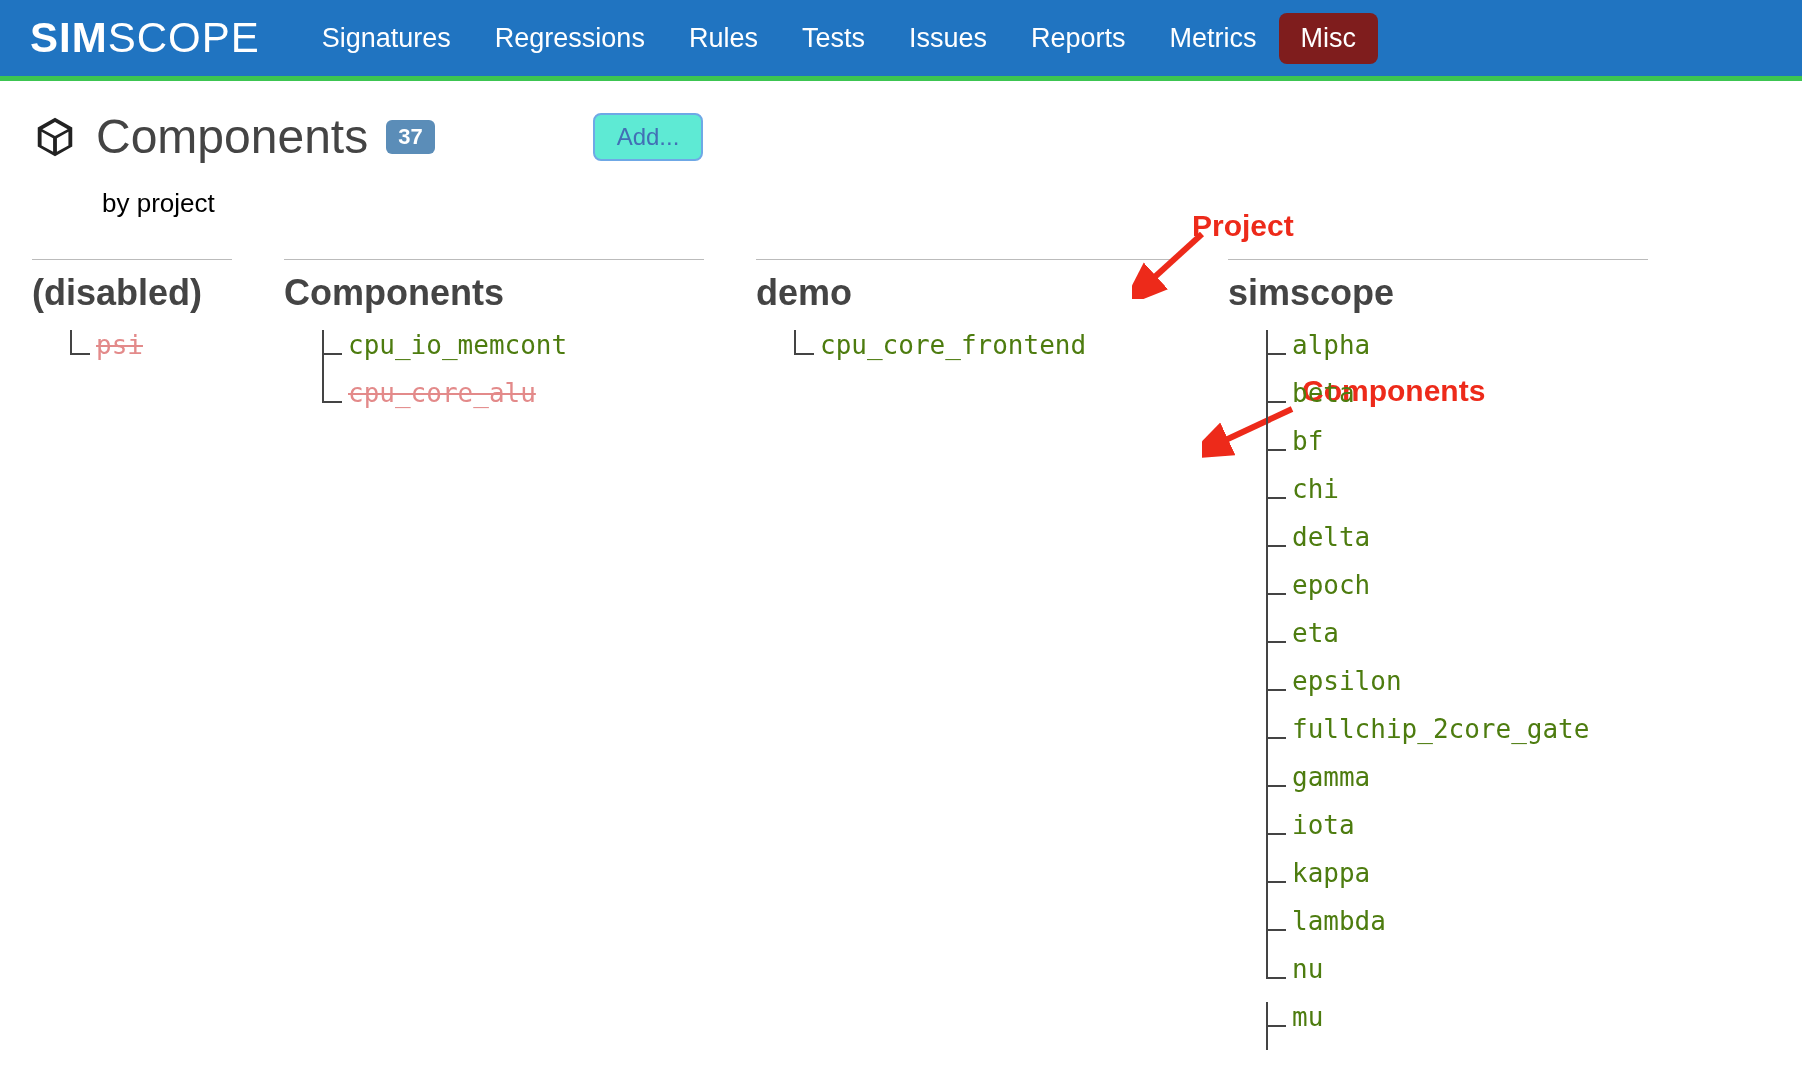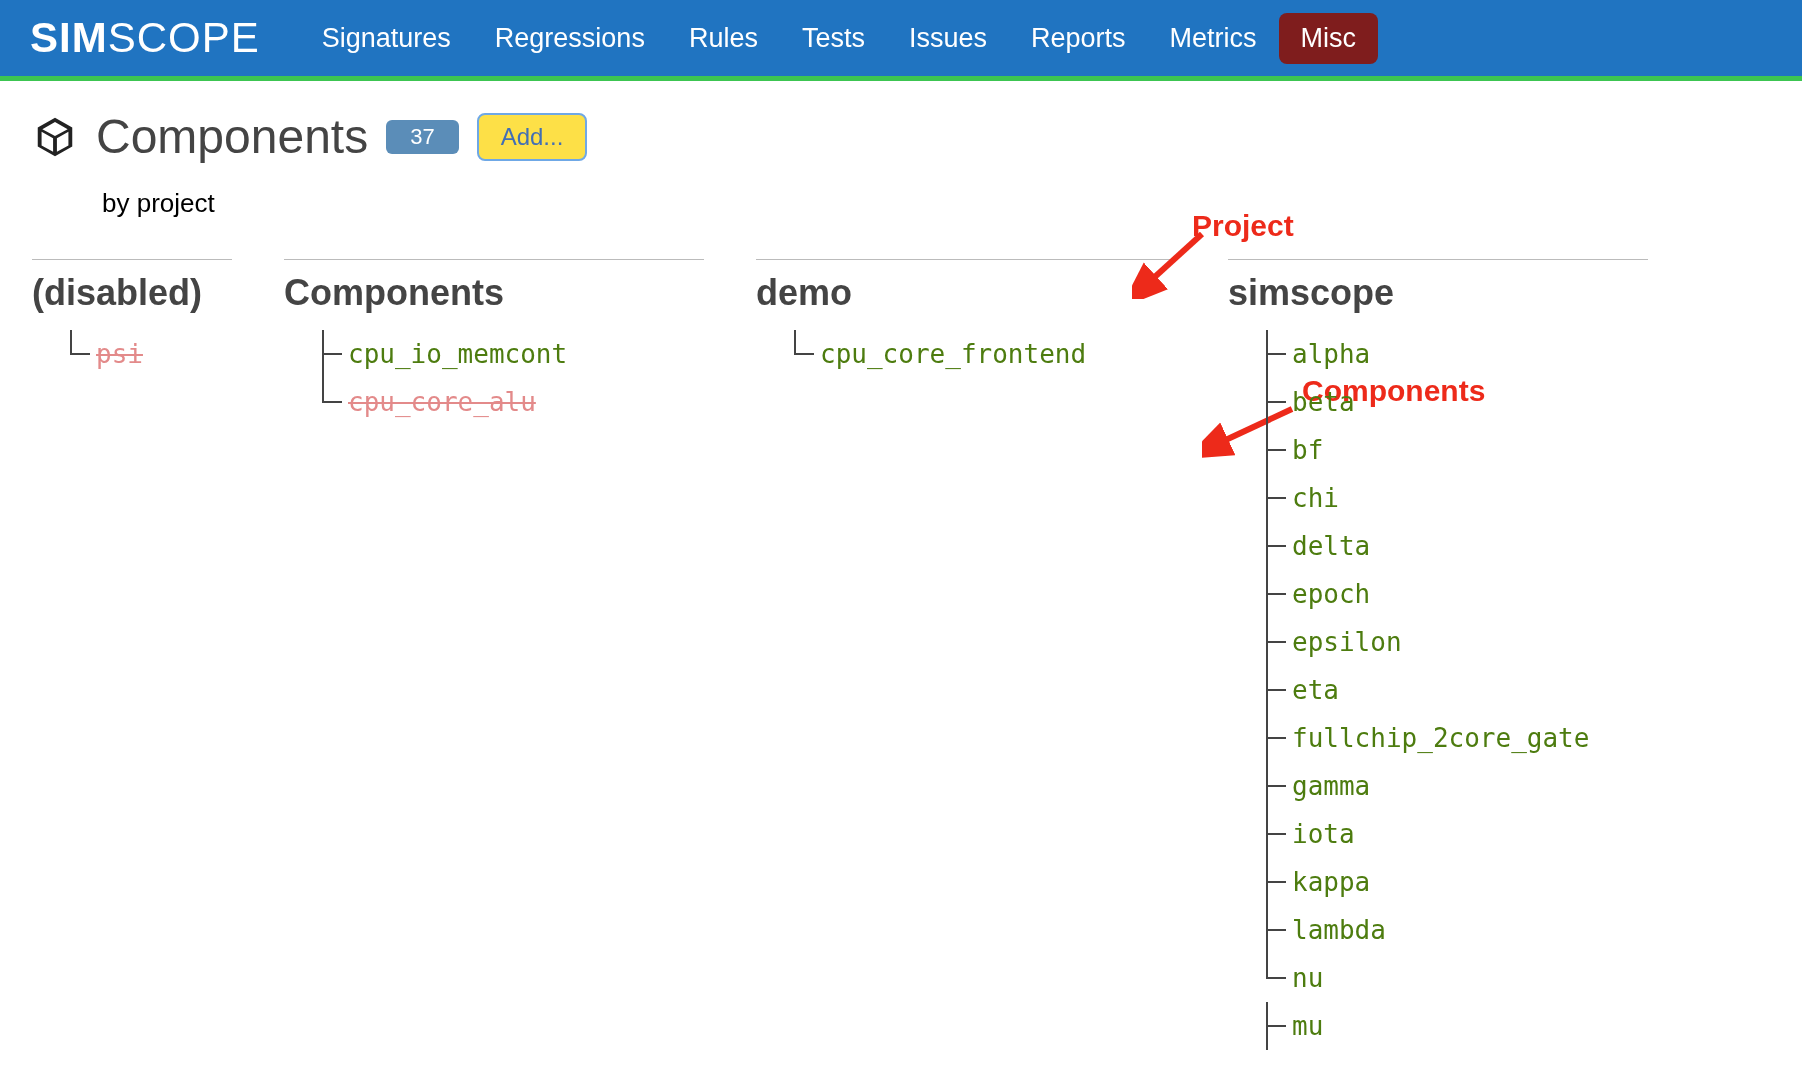--- a/index.html
+++ b/index.html
@@ -50,27 +50,28 @@
   .cube-icon svg { display: block; }
   .page-title {
     font-size: 48px;
     font-weight: 300;
     color: #444;
   }
   .count-badge {
     background: #5b8db8;
     color: #fff;
     border-radius: 6px;
-    padding: 4px 24px;
+    padding: 4px 12px;
     font-size: 22px;
-    font-weight: 400;
+    font-weight: 700;
   }
   .add-btn {
+    margin-left: 140px;
     border: 2px solid #6fa8e6;
-    background: #fde047;
+    background: #5eead4;
     color: #426fb5;
     font-size: 24px;
     padding: 8px 22px;
     border-radius: 8px;
     cursor: pointer;
   }
   .subtitle {
     color: #000000;
     font-size: 26px;
     margin: 24px 0 0 70px;
@@ -90,21 +91,21 @@
   .col-header {
     font-size: 36px;
     font-weight: 700;
     color: #444;
     margin-bottom: 16px;
     font-family: "Segoe UI", Arial, sans-serif;
   }
   .tree { margin-left: 28px; }
   .tree-item {
     display: flex;
-    align-items: center;
+    align-items: flex-start;
     height: 48px;
     position: relative;
   }
   .node-label {
     font-family: "Menlo", "Consolas", monospace;
     font-size: 26px;
     color: #4d7c0f;
     cursor: pointer;
   }
   .node-label.disabled {
@@ -276,28 +277,28 @@
               <span class="v"></span>
               <span class="h"></span>
             </span>
             <span class="node-label">epoch</span>
           </div>
           <div class="tree-item">
             <span class="glyph">
               <span class="v"></span>
               <span class="h"></span>
             </span>
+            <span class="node-label">eta</span>
+          </div>
+          <div class="tree-item">
+            <span class="glyph">
+              <span class="v"></span>
+              <span class="h"></span>
+            </span>
             <span class="node-label">epsilon</span>
-          </div>
-          <div class="tree-item">
-            <span class="glyph">
-              <span class="v"></span>
-              <span class="h"></span>
-            </span>
-            <span class="node-label">eta</span>
           </div>
           <div class="tree-item">
             <span class="glyph">
               <span class="v"></span>
               <span class="h"></span>
             </span>
             <span class="node-label">fullchip_2core_gate</span>
           </div>
           <div class="tree-item">
             <span class="glyph">

